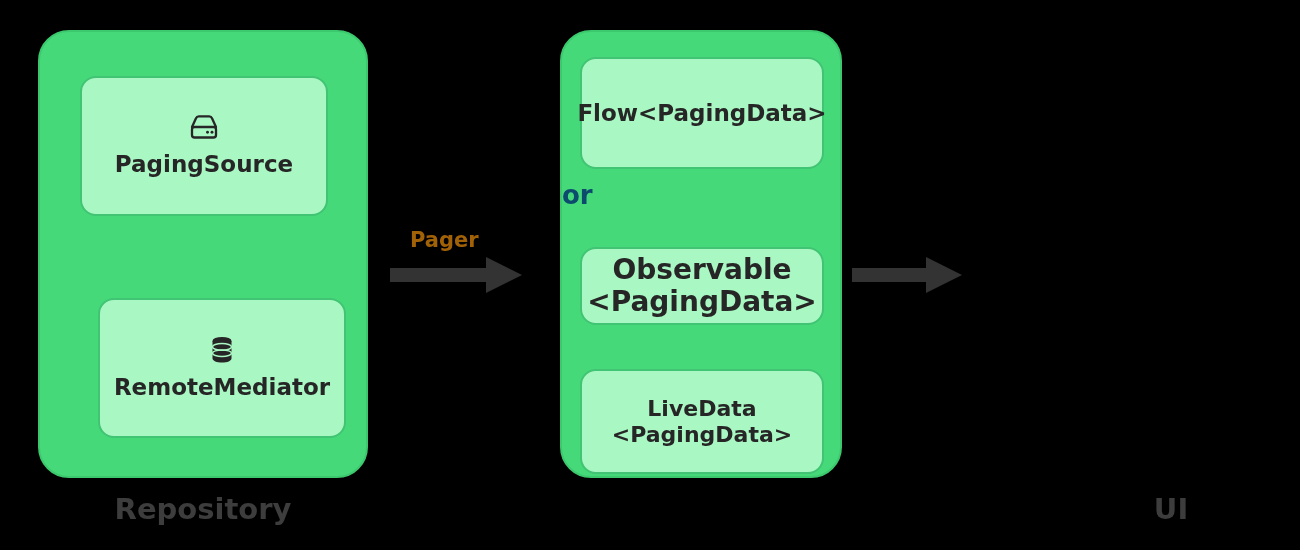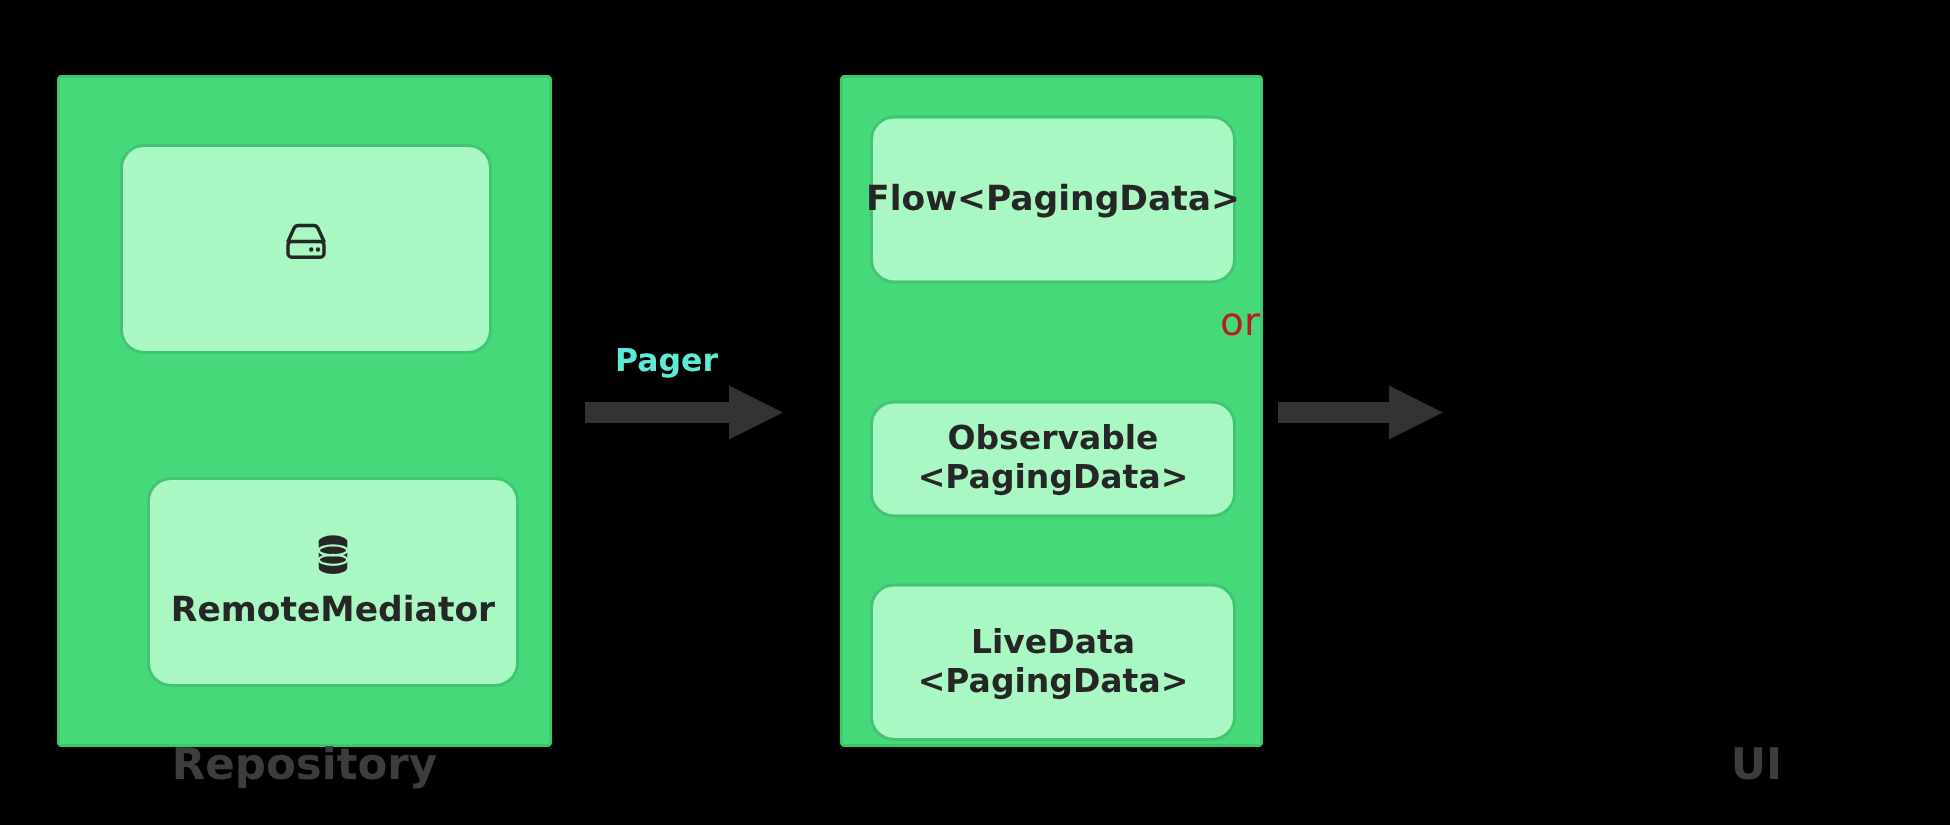--- a/index.html
+++ b/index.html
@@ -20,23 +20,22 @@
     width: 1300px;
     height: 550px;
     background: #000000;
   }
 
   
   .panel {
     position: absolute;
     background: #45d97a;
     border: 2px solid #3cc96e;
-    border-radius: 3px;
+    border-radius: 31px;
     box-sizing: border-box;
-    margin-top: 20px;
   }
 
   .panel-repository {
     left: 38px;
     top: 30px;
     width: 330px;
     height: 448px;
   }
   .panel-viewmodel {
     left: 560px;
@@ -100,39 +99,39 @@
     top: 25px;
     width: 244px;
     height: 112px;
     font-size: 23px;
   }
   .card-observable {
     left: 18px;
     top: 215px;
     width: 244px;
     height: 78px;
-    font-size: 22px;
+    font-size: 28px;
   }
   .card-livedata {
     left: 18px;
     top: 337px;
     width: 244px;
     height: 105px;
     font-size: 22px;
   }
 
   .or-text {
     position: absolute;
     left: 0;
     top: 148px;
     width: 100%;
-    text-align: right;
-    color: #b91c1c;
+    text-align: left;
+    color: #0c4a6e;
     font-size: 26px;
-    font-weight: normal;
+    font-weight: bold;
   }
 
   
   .card-adapter {
     left: 24px;
     top: 86px;
     width: 220px;
     height: 250px;
     font-size: 23px;
   }
@@ -148,21 +147,21 @@
     width: 142px;
   }
   .arrow-viewmodel-ui {
     left: 852px;
     top: 245px;
     width: 120px;
   }
 
   .arrow-label {
     position: absolute;
-    color: #5eead4;
+    color: #a16207;
     font-size: 21px;
     font-weight: bold;
     white-space: nowrap;
   }
   .arrow-label-pager {
     left: 410px;
     top: 228px;
   }
 
   
@@ -199,20 +198,21 @@
 
     <div class="card card-paging-source">
       <span class="card-icon">
         <svg width="34" height="28" viewBox="0 0 34 28" fill="none" xmlns="http://www.w3.org/2000/svg">
           <path d="M5 13 L9 4.2 Q9.8 2.3 11.8 2.3 L22.2 2.3 Q24.2 2.3 25 4.2 L29 13" stroke="#262626" stroke-width="2.3" stroke-linecap="round" stroke-linejoin="round" fill="none"></path>
           <rect x="5" y="13" width="24" height="10.5" rx="2.6" stroke="#262626" stroke-width="2.3" fill="none"></rect>
           <circle cx="20.5" cy="18.3" r="1.45" fill="#262626"></circle>
           <circle cx="25" cy="18.3" r="1.45" fill="#262626"></circle>
         </svg>
       </span>
+      <span class="card-label">PagingSource</span>
     </div>
 
     <div class="card card-remote-mediator">
       <span class="card-icon">
         <svg width="26" height="30" viewBox="0 0 26 30" xmlns="http://www.w3.org/2000/svg">
           <ellipse cx="13" cy="6" rx="9.5" ry="4.1" fill="#262626"></ellipse>
           <path d="M3.5 6 v5.2 c0 2.27 4.25 4.1 9.5 4.1 s9.5 -1.83 9.5 -4.1 V6 z" fill="#262626"></path>
           <path d="M3.5 12.6 v4.6 c0 2.27 4.25 4.1 9.5 4.1 s9.5 -1.83 9.5 -4.1 v-4.6 z" fill="#262626"></path>
           <path d="M3.5 18.9 v4.6 c0 2.27 4.25 4.1 9.5 4.1 s9.5 -1.83 9.5 -4.1 v-4.6 z" fill="#262626"></path>
           <ellipse cx="13" cy="11.9" rx="9.5" ry="3.3" fill="none" stroke="#a9f7c2" stroke-width="1.5"></ellipse>

